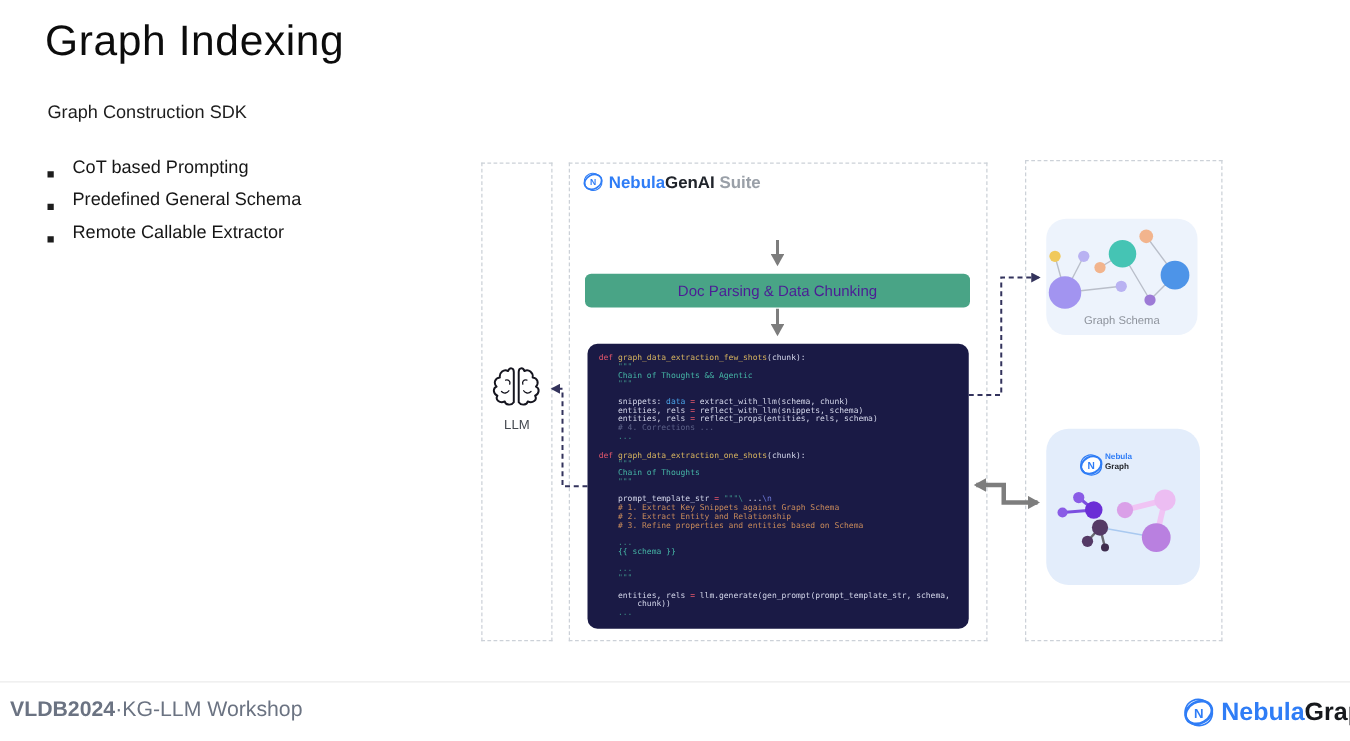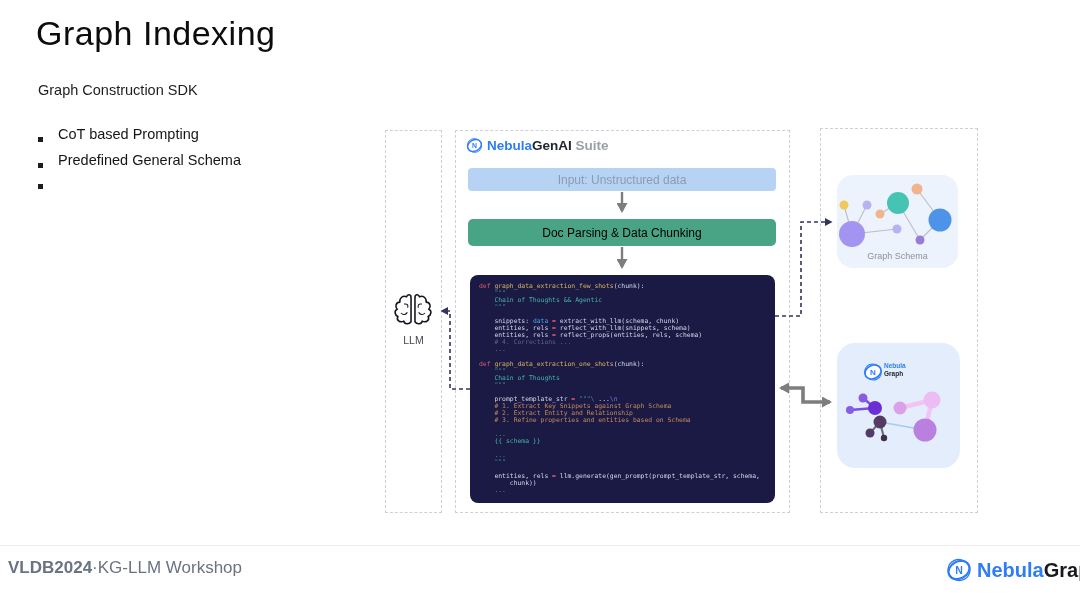--- a/index.html
+++ b/index.html
@@ -21,21 +21,21 @@
   .brain{position:absolute;left:392px;top:286px;width:42px;height:44px;}
   .llm-label{position:absolute;left:385px;top:334px;width:57px;text-align:center;font-size:10.5px;color:#44484f;}
 
   .suite-header{position:absolute;left:466px;top:137px;display:flex;align-items:center;gap:4px;}
   .suite-header svg{width:17px;height:17px;}
   .brand{font-size:13.5px;font-weight:bold;}
   .brand .b1{color:var(--brand-blue);} .brand .b2{color:#20242b;} .brand .b3{color:#9aa0a8;font-weight:bold;}
 
   .bar{position:absolute;left:468px;width:308px;display:flex;align-items:center;justify-content:center;font-size:12px;}
   .bar-blue{top:168px;height:23px;background:var(--bar-blue-bg);border-radius:4px;color:var(--bar-blue-text);}
-  .bar-green{top:219px;height:27px;background:var(--bar-green-bg);border-radius:5px;color:#000000;}
+  .bar-green{top:219px;height:27px;background:var(--bar-green-bg);border-radius:5px;color:#4c1d95;}
 
   .codeblock{position:absolute;left:470px;top:275px;width:305px;height:228px;background:var(--code-bg);
     border-radius:8px;padding:8px 9px;overflow:hidden;}
   .code-line{font-family:"DejaVu Sans Mono",monospace;font-size:6.4px;line-height:7.05px;white-space:pre;}
   .tk-kw{color:var(--code-kw);} .tk-fn{color:var(--code-fn);} .tk-pl{color:var(--code-pl);}
   .tk-doc{color:var(--code-doc);} .tk-docb{color:var(--code-docb);} .tk-ty{color:var(--code-ty);}
   .tk-op{color:var(--code-kw);} .tk-cm{color:var(--code-cm);} .tk-str{color:var(--code-str);} .tk-esc{color:var(--code-esc);}
 
   .card{position:absolute;border-radius:16px;}
   #schema-card{left:837px;top:175px;width:121px;height:93px;background:var(--card-bg-light);}
@@ -77,20 +77,21 @@
     <li>
         <span class="sq"></span>
         <span>CoT based Prompting</span>
       </li>
     <li>
         <span class="sq"></span>
         <span>Predefined General Schema</span>
       </li>
     <li>
         <span class="sq"></span>
+        <span>Remote Callable Extractor</span>
       </li>
   </ul>
 
   <div class="colbox" id="leftbox"></div>
   <div class="colbox" id="mainbox"></div>
   <div class="colbox" id="rightbox"></div>
 
   <svg class="brain" viewBox="0 0 64 64">
     <g fill="#fff" stroke="#15151f" stroke-width="2.4" stroke-linecap="round" stroke-linejoin="round">
       <path id="bh" d="M29,53 C26,57.5 18.5,56.5 18,52 C12,55 6,50 9,45 C4,43 3,36 8,34 C4,30 6,23 12,23 C11,17 17,12 22,15 C24,10 29,11 29,16 Z"></path>
@@ -103,21 +104,20 @@
   </svg>
   <div class="llm-label">LLM</div>
 
   <div class="suite-header">
     <svg viewBox="0 0 32 32">
         <use href="#nebula-logo"></use>
       </svg>
     <div class="brand"><span class="b1">Nebula</span><span class="b2">GenAI</span><span class="b3"> Suite</span></div>
   </div>
 
-  <div class="bar bar-blue">Input: Unstructured data</div>
   <div class="bar bar-green">Doc Parsing &amp; Data Chunking</div>
 
   <div class="codeblock">
     <div>
         <div class="code-line"><span class="tk-kw">def </span><span class="tk-fn">graph_data_extraction_few_shots</span><span class="tk-pl">(chunk):</span></div>
         <div class="code-line"><span class="tk-doc">    """</span></div>
         <div class="code-line"><span class="tk-docb">    Chain of Thoughts &amp;&amp; Agentic</span></div>
         <div class="code-line"><span class="tk-doc">    """</span></div>
         <div class="code-line">&nbsp;</div>
         <div class="code-line"><span class="tk-pl">    snippets: </span><span class="tk-ty">data</span><span class="tk-op"> = </span><span class="tk-pl">extract_with_llm(schema, chunk)</span></div>

